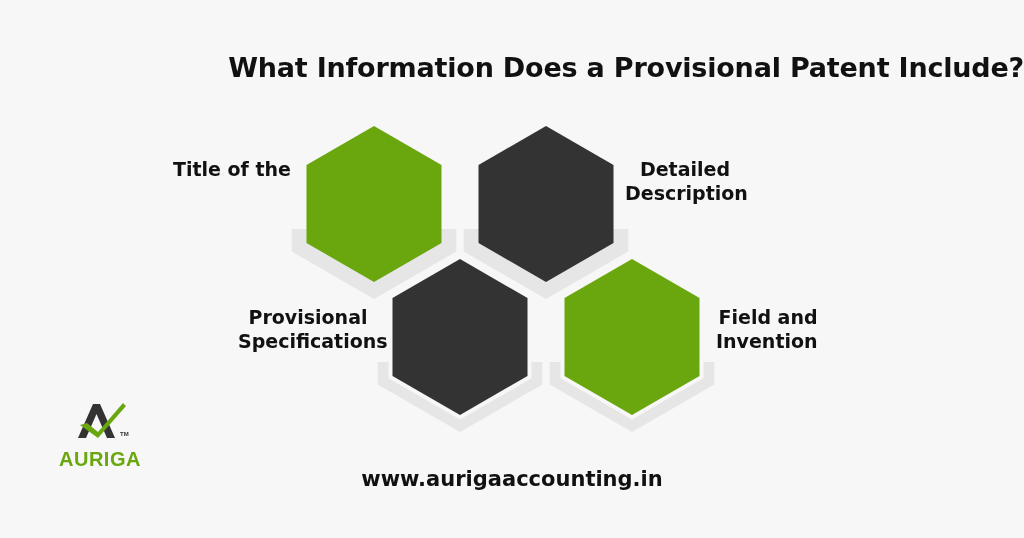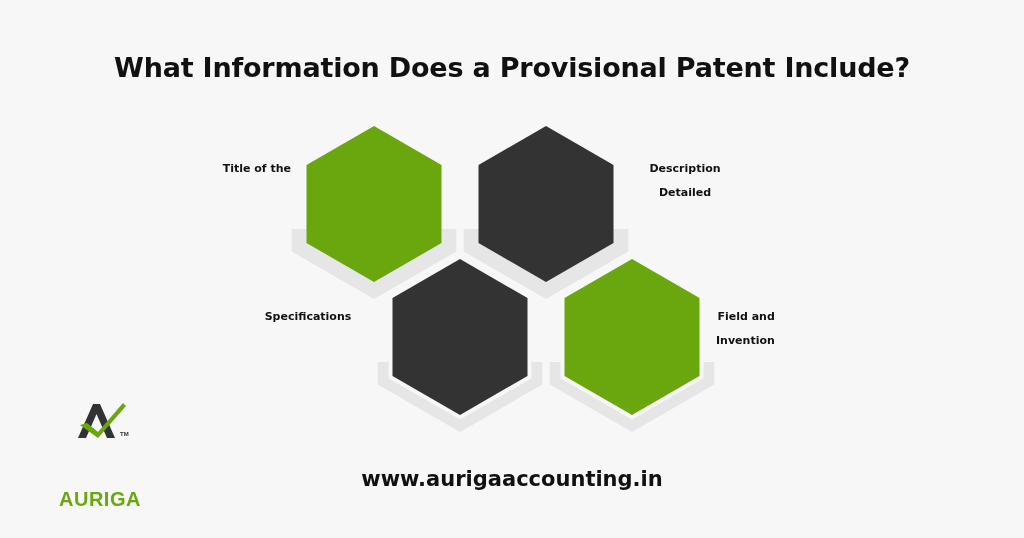--- a/index.html
+++ b/index.html
@@ -13,35 +13,35 @@
       position: relative;
       overflow: hidden;
       font-family: "DejaVu Sans", "Liberation Sans", sans-serif;
       color: #111111;
     }
     .title {
       position: absolute;
       left: 0;
       width: 1024px;
       top: 52px;
-      text-align: center;
+      text-align: right;
       font-size: 27px;
       font-weight: bold;
       letter-spacing: -0.2px;
       color: #111111;
       margin: 0;
     }
     svg.diagram {
       position: absolute;
       left: 0;
       top: 0;
     }
     .label {
       position: absolute;
-      font-size: 11px;
+      font-size: 19px;
       font-weight: bold;
       line-height: 24px;
       color: #111111;
     }
     .label span { display: block; white-space: nowrap; }
     .label-right { text-align: right; }
     .label-center { text-align: center; }
     .label-left { text-align: right; }
 
     #lbl-title { right: 733px; top: 157px; }
@@ -68,21 +68,20 @@
     }
     .logo-text {
       position: absolute;
       left: 9px;
       top: 50px;
       font-size: 20px;
       font-weight: bold;
       color: #6aa70f;
       font-family: "Liberation Sans", sans-serif;
       letter-spacing: 0.5px;
-      margin-top: 40px;
     }
     .logo svg { position: absolute; left: 0; top: 0; }
   </style>
 </head>
 <body>
 
 <h1 class="title">What Information Does a Provisional Patent Include?</h1>
 
 <svg class="diagram" width="1024" height="538" viewBox="0 0 1024 538">
 
@@ -100,25 +99,26 @@
 
   <polygon fill="#333333" points="460,259 527.5,298 527.5,376 460,415 392.5,376 392.5,298"></polygon>
   <polygon fill="#6aa70f" points="632,259 699.5,298 699.5,376 632,415 564.5,376 564.5,298"></polygon>
 </svg>
 
 <div class="label label-right" id="lbl-title">
   <span>Title of the</span>
 </div>
 
 <div class="label label-center" id="lbl-detailed">
+  <span>Detailed</span>
   <span>Description</span>
-  <span>Detailed</span>
 </div>
 
 <div class="label label-center" id="lbl-provisional">
+  <span>Provisional</span>
   <span>Specifications</span>
 </div>
 
 <div class="label label-left" id="lbl-field">
   <span>Field and</span>
   <span>Invention</span>
 </div>
 
 <div class="logo">
   <svg width="110" height="50" viewBox="0 0 110 50">

